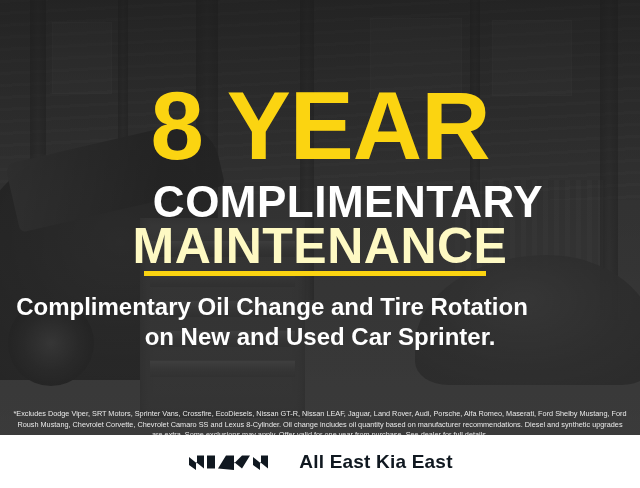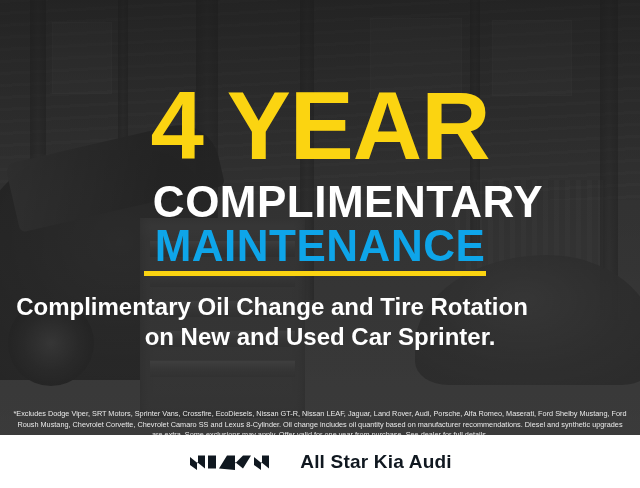--- a/index.html
+++ b/index.html
@@ -154,25 +154,25 @@
     line-height: 44px;
     font-weight: bold;
     letter-spacing: 0.5px;
     color: #ffffff;
     padding-left: 28px;
   }
   .line-maintenance {
     position: absolute;
     left: 0; top: 224px;
     width: 640px;
-    font-size: 44px;
+    font-size: 50px;
     line-height: 44px;
     font-weight: bold;
     letter-spacing: 0.5px;
-    color: #0ea5e9;
+    color: #fef9c3;
   }
   .divider {
     position: absolute;
     left: 144px; top: 271px;
     width: 342px; height: 5px;
     background: #fbd411;
   }
   .sub1 {
     position: absolute;
     left: 0; top: 292px;
@@ -255,36 +255,36 @@
       <div class="drawer" style="top:142px;"></div>
     </div>
 
     <div class="car-right"></div>
 
     <div class="veil"></div>
     <div class="veil2"></div>
   </div>
 
   <div class="content">
-    <div class="headline-year">4 YEAR</div>
+    <div class="headline-year">8 YEAR</div>
     <div class="line-complimentary">COMPLIMENTARY</div>
     <div class="line-maintenance">MAINTENANCE</div>
     <div class="divider"></div>
     <div class="sub1">Complimentary Oil Change and Tire Rotation</div>
     <div class="sub2">on New and Used Car Sprinter.</div>
     <div class="disclaimer">*Excludes Dodge Viper, SRT Motors, Sprinter Vans, Crossfire, EcoDiesels, Nissan GT-R, Nissan LEAF, Jaguar, Land Rover, Audi, Porsche, Alfa Romeo, Maserati, Ford Shelby Mustang, Ford Roush Mustang, Chevrolet Corvette, Chevrolet Camaro SS and Lexus 8-Cylinder. Oil change includes oil quantity based on manufacturer recommendations. Diesel and synthetic upgrades are extra. Some exclusions may apply. Offer valid for one year from purchase. See dealer for full details.</div>
   </div>
 
   <div class="footer">
     <span>
       <svg class="kia-logo" width="86" height="24" viewBox="0 0 172 48" aria-hidden="true">
         <g fill="#101820">
           <path d="M4 30 L4 14 L20 27 L20 11 L34 11 L34 37 L18 24 L18 40 Z"></path>
           <path d="M40 11 L56 11 L56 37 L40 37 Z"></path>
           <path d="M62 37 L78 11 L94 11 L94 27 L110 11 L126 11 L110 37 L94 24 L94 40 Z"></path>
           <path d="M132 30 L132 14 L148 27 L148 11 L162 11 L162 37 L146 24 L146 40 Z"></path>
         </g>
       </svg>
     </span>
-    <span class="dealer-name">All Star Kia Audi</span>
+    <span class="dealer-name">All East Kia East</span>
   </div>
 
 </div>
 
 </body></html>

